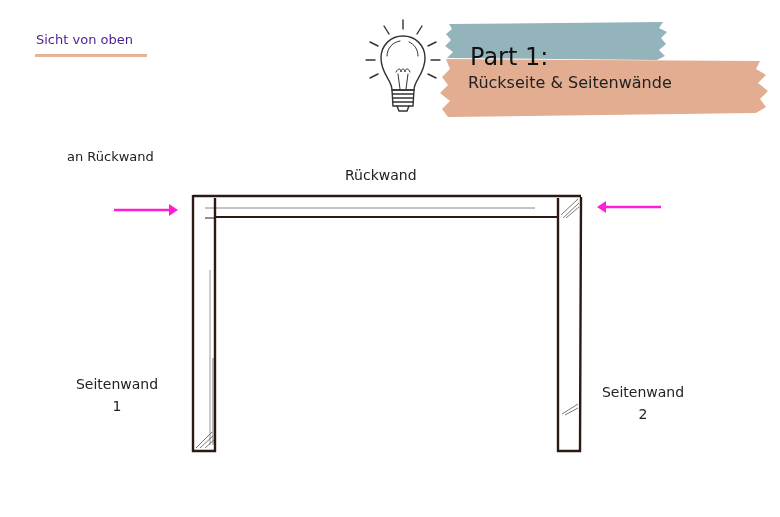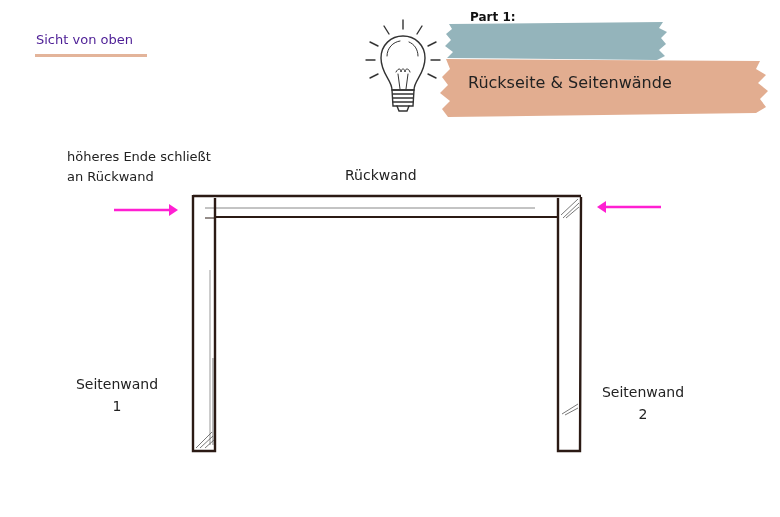--- a/index.html
+++ b/index.html
@@ -4,21 +4,21 @@
 <style>
   html, body { margin: 0; padding: 0; background: #ffffff; }
   body { width: 780px; height: 517px; position: relative; overflow: hidden;
          font-family: "DejaVu Sans", sans-serif; color: #1a1a1a; }
   .abs { position: absolute; }
   .subtitle { left: 36px; top: 32px; font-size: 13px; color: #4c1d95; }
   .subtitle-line { left: 35px; top: 54px; width: 112px; height: 3px; background: #e3b49a; }
   .bulb { left: 362px; top: 16px; width: 82px; height: 100px; }
   .band-blue { left: 445px; top: 22px; width: 222px; height: 38px; }
   .band-orange { left: 440px; top: 57px; width: 328px; height: 60px; }
-  .part-title { left: 470px; top: 10px; font-size: 12px; font-weight: bold; color: #111; }
+  .part-title { left: 470px; top: 43px; font-size: 24px; font-weight: normal; color: #111; }
   .part-sub { left: 468px; top: 73px; font-size: 16px; color: #222; }
   .label { font-size: 13px; color: #222; line-height: 20px; }
   .note { left: 67px; top: 147px; }
   .back-label { left: 345px; top: 165px; font-size: 14px; }
   .wall1-label { left: 67px; top: 373px; width: 100px; text-align: center; font-size: 14px; line-height: 22px; }
   .wall2-label { left: 592px; top: 381px; width: 102px; text-align: center; font-size: 14px; line-height: 22px; }
   .drawing { left: 0; top: 0; width: 780px; height: 517px; }
 </style>
 </head>
 <body>
@@ -54,21 +54,20 @@
 <svg class="abs band-blue" viewBox="0 0 222 38" preserveAspectRatio="none">
   <path d="M4 2 L218 0 L214 6 L222 10 L216 16 L221 22 L214 28 L220 34 L212 38 L2 36 L8 30 L0 24 L6 18 L1 12 L7 7 Z" fill="#94b4bb"></path>
 </svg>
 <svg class="abs band-orange" viewBox="0 0 328 60" preserveAspectRatio="none">
   <path d="M6 2 L320 4 L316 12 L326 18 L318 26 L328 34 L320 42 L326 50 L316 56 L8 60 L2 52 L10 44 L0 36 L8 28 L2 20 L10 12 Z" fill="#e2ad90"></path>
 </svg>
 <div class="abs part-title">Part 1:</div>
 <div class="abs part-sub">Rückseite &amp; Seitenwände</div>
 
 <div class="abs label note">
-  <div>höheres Ende schließt</div>
   <div>an Rückwand</div>
 </div>
 <div class="abs label back-label">Rückwand</div>
 <div class="abs label wall1-label">
   <div>Seitenwand</div>
   <div>1</div>
 </div>
 <div class="abs label wall2-label">
   <div>Seitenwand</div>
   <div>2</div>

